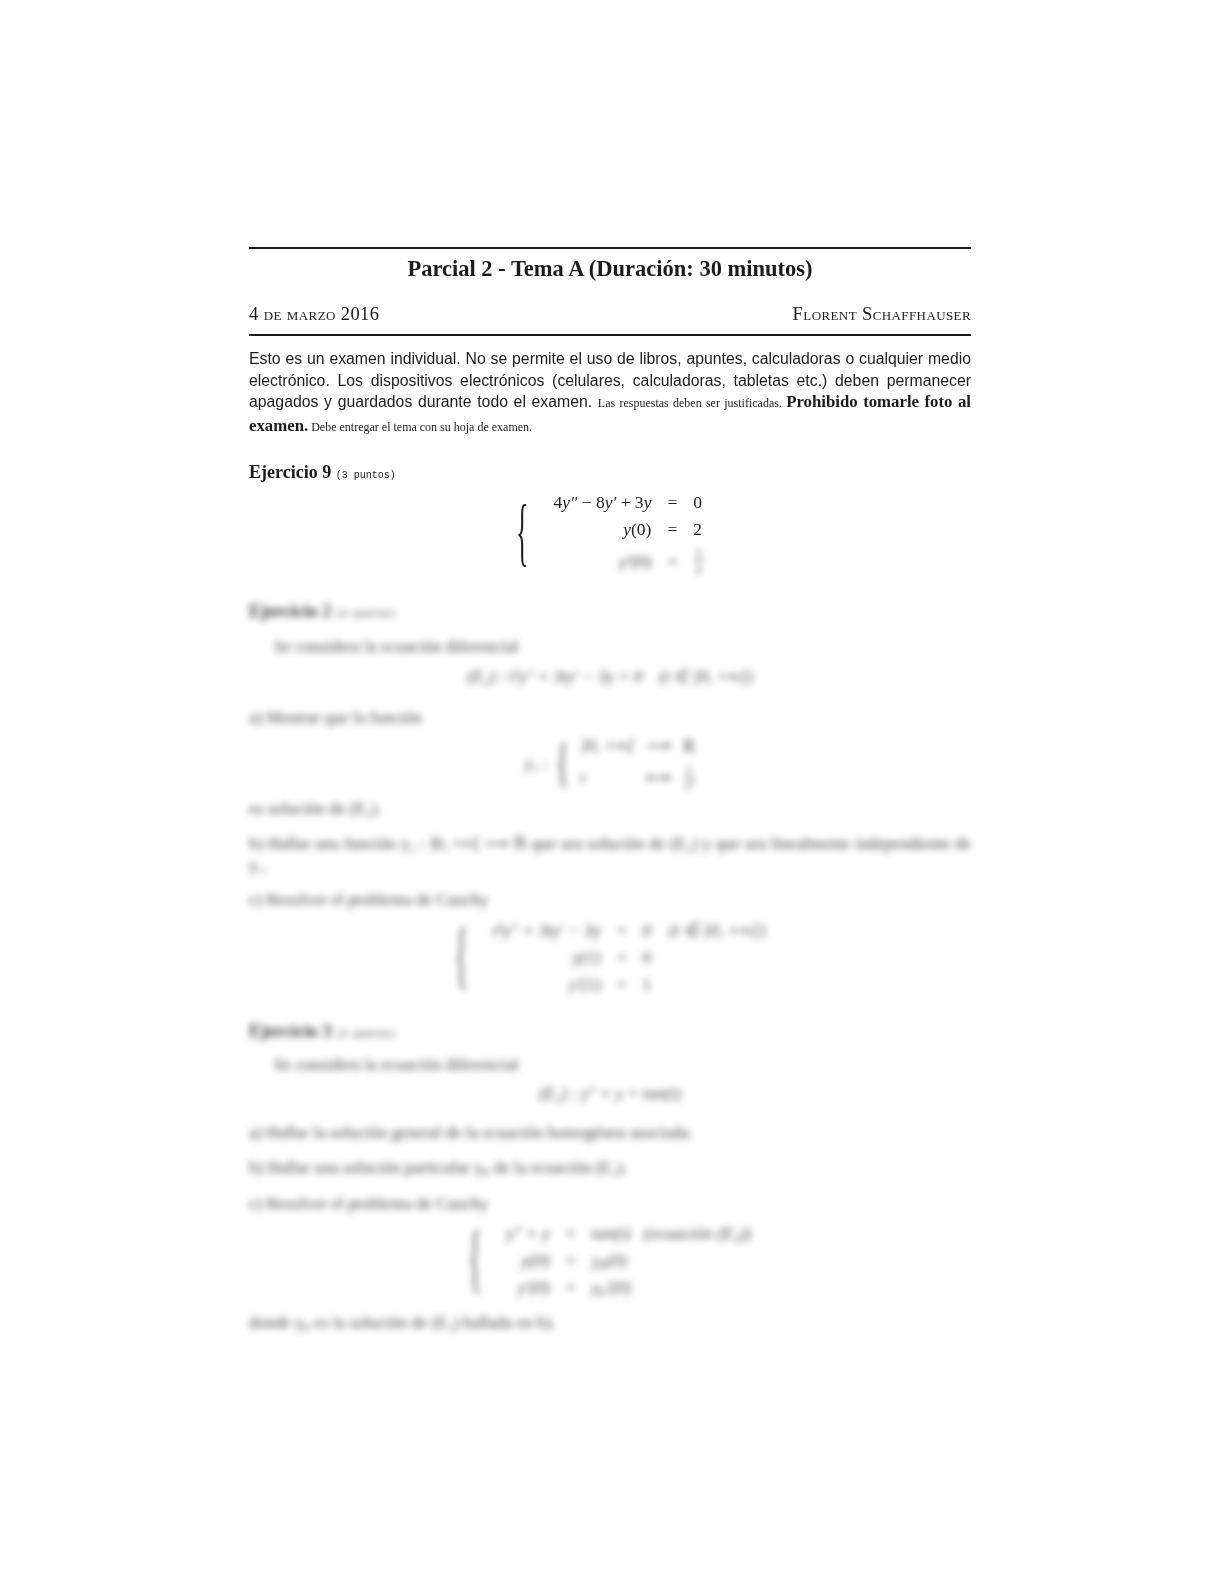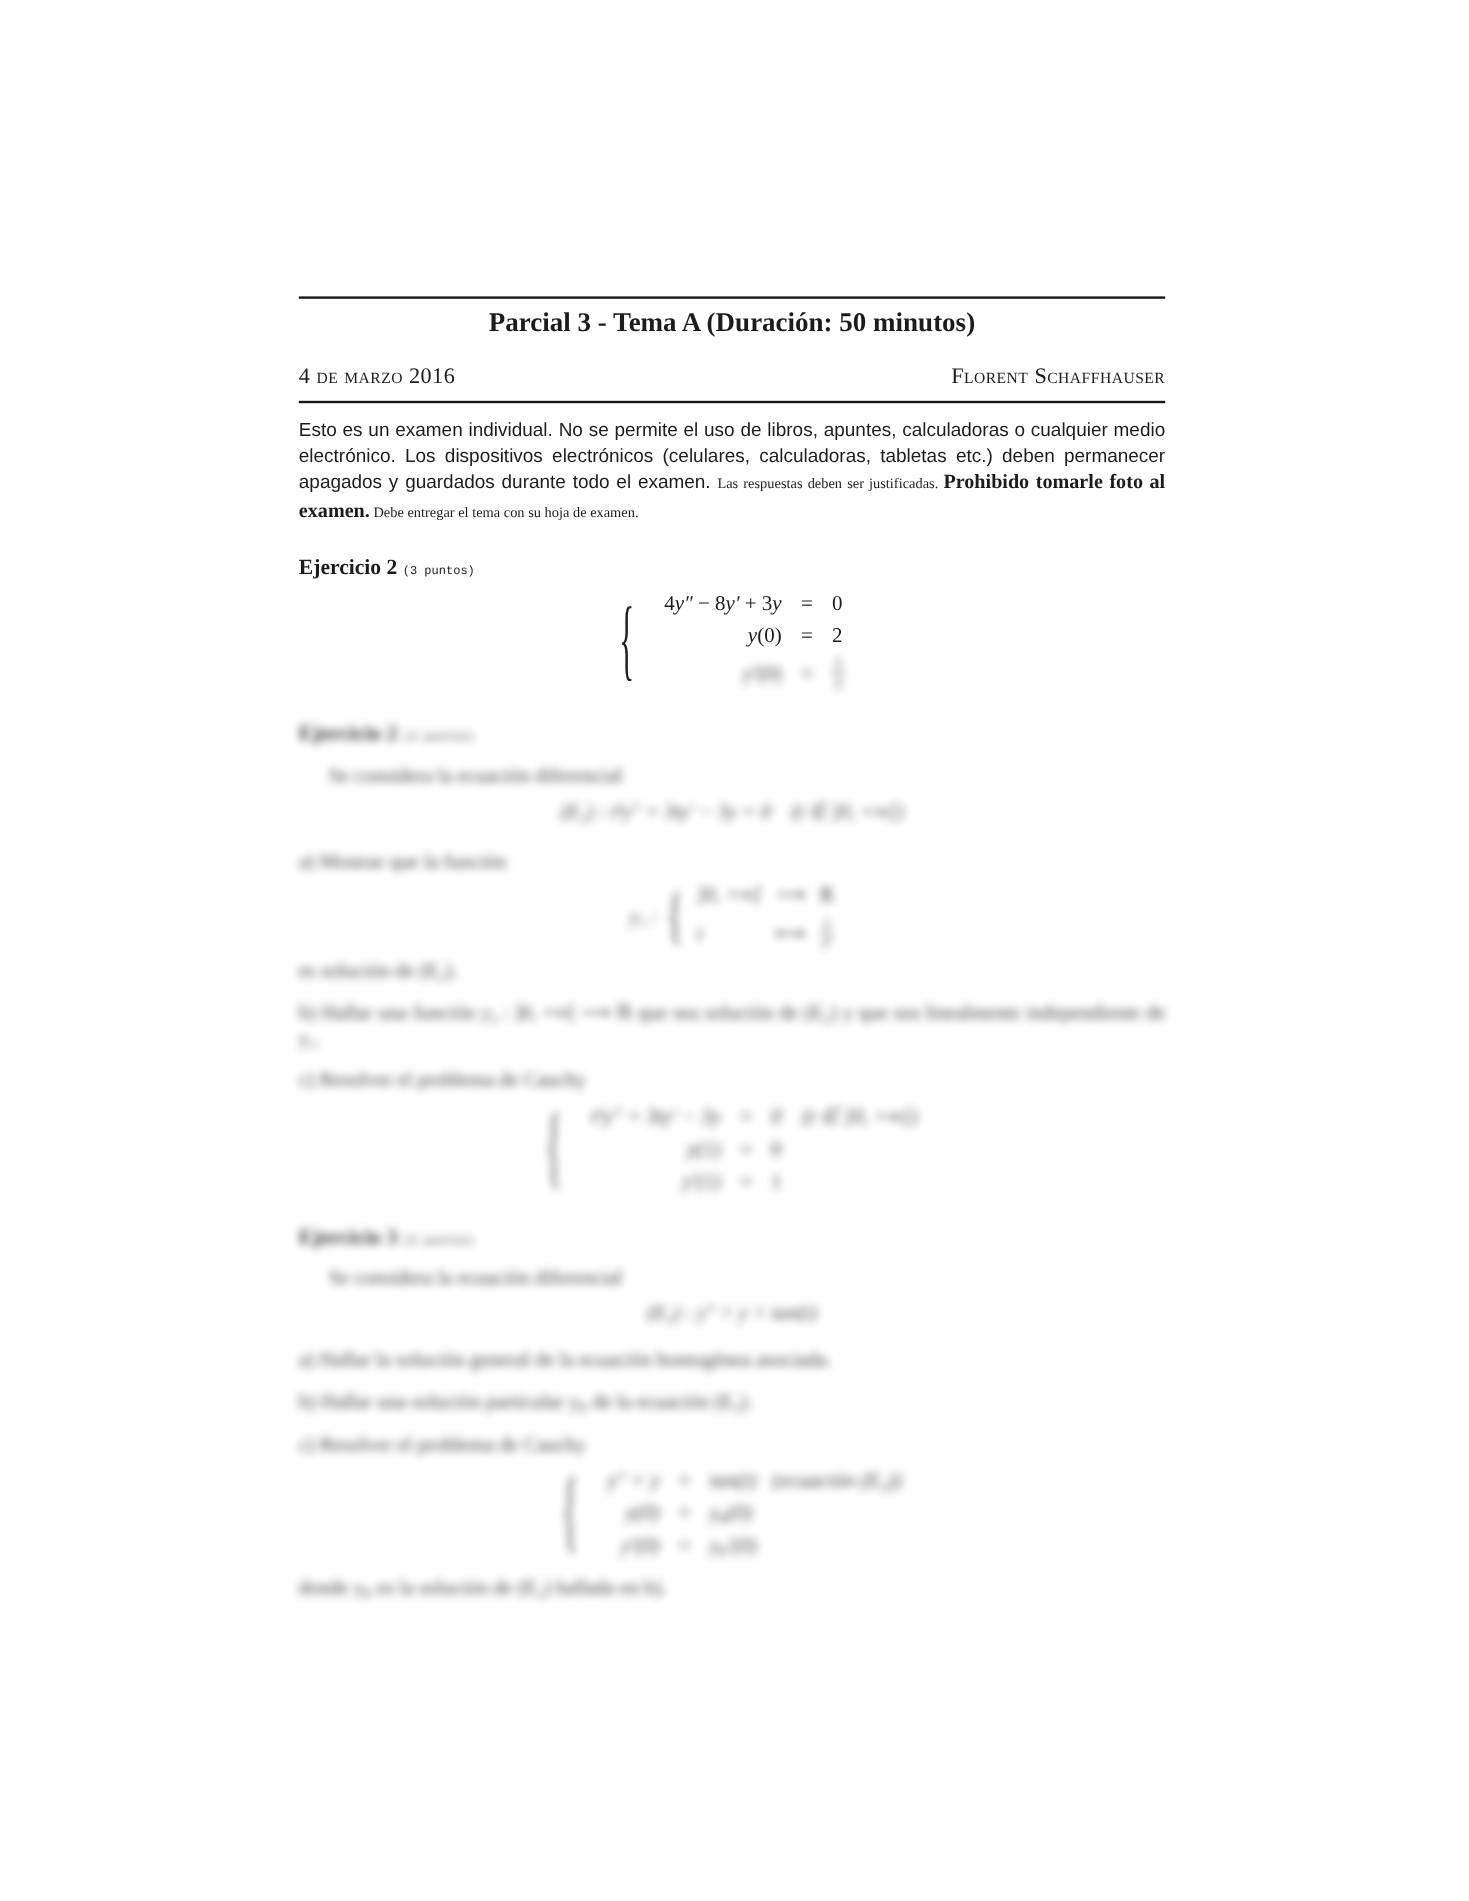--- a/index.html
+++ b/index.html
@@ -47,33 +47,33 @@
 </style>
 </head>
 <body>
 
 <div class="page">
   <div class="content">
 
     <div class="rule"></div>
 
 
-    <div class="title">Parcial 3 - Tema A (Duración: 50 minutos)</div>
+    <div class="title">Parcial 2 - Tema A (Duración: 30 minutos)</div>
 
     <div class="hrow hrow2">
       <span>4 de marzo 2016</span>
       <span>Florent Schaffhauser</span>
     </div>
 
     <div class="rule"></div>
 
     <p class="intro"><span>Esto es un examen </span><span class="sf-b">individual</span><span>. No se permite el uso de libros, apuntes, calculadoras o cualquier medio electrónico. Los dispositivos electrónicos (celulares, calculadoras, tabletas etc.) deben permanecer </span><span class="sf-b">apagados y guardados</span><span> durante todo el examen. </span><span class="rm">Las respuestas deben ser justificadas. </span><span class="rm-b">Prohibido tomarle foto al examen.</span><span class="rm"> Debe entregar el tema con su hoja de examen.</span></p>
 
     <div class="exhead">
-      <span class="nm">Ejercicio 2</span>
+      <span class="nm">Ejercicio 9</span>
       <span class="pts">(3 puntos)</span>
     </div>
 
     <div class="sys">
       <span class="brace">{</span>
       <div class="eqs">
         <div class="l"><span class="u">4</span><span class="mi">y″</span><span class="u"> − 8</span><span class="mi">y′</span><span class="u"> + 3</span><span class="mi">y</span></div>
         <div class="m">=</div>
         <div class="r">0</div>
 

